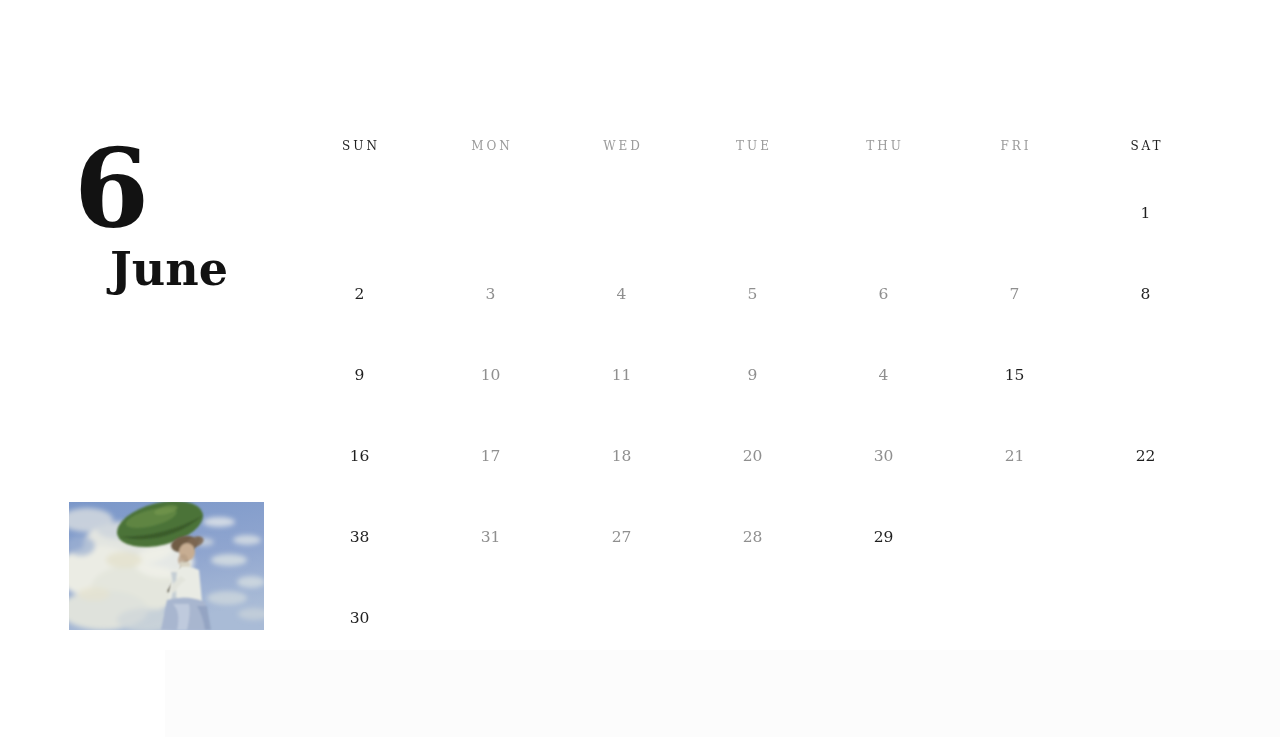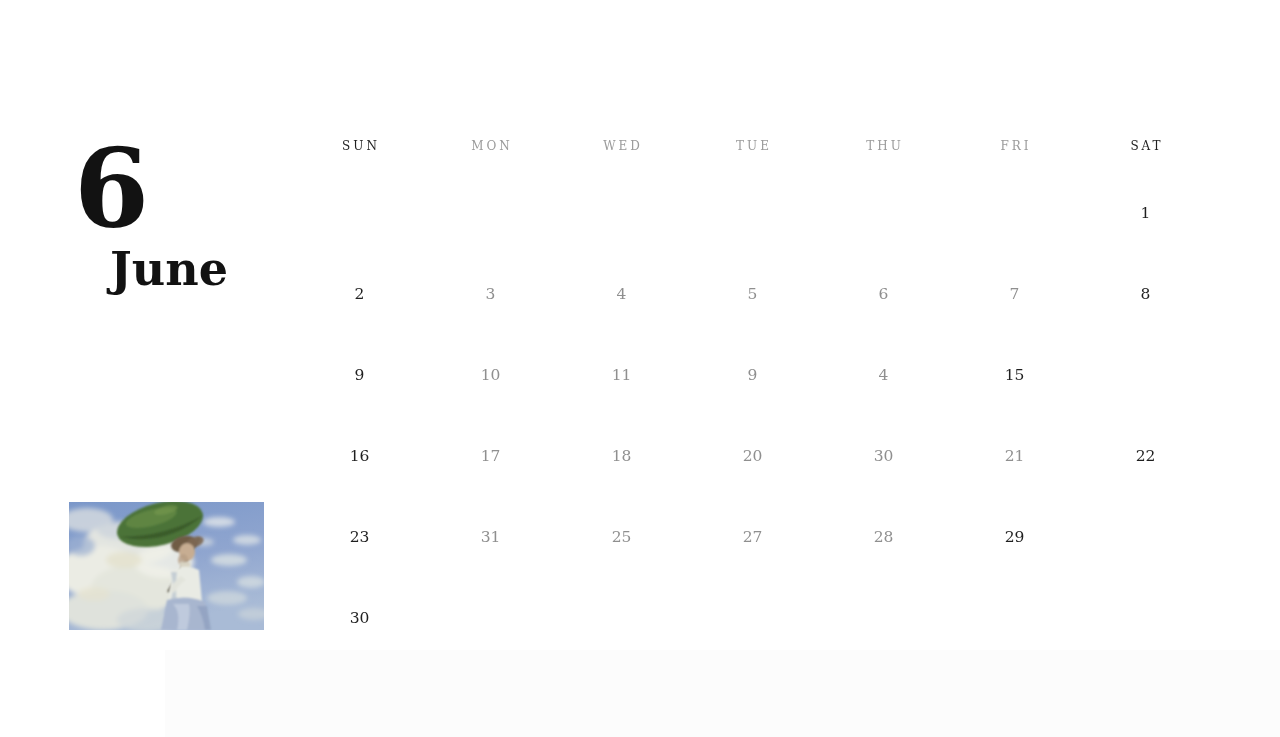--- a/index.html
+++ b/index.html
@@ -128,23 +128,22 @@
     <div class="day-cell wkend">16</div>
     <div class="day-cell">17</div>
     <div class="day-cell">18</div>
     <div class="day-cell">20</div>
     <div class="day-cell">30</div>
     <div class="day-cell">21</div>
     <div class="day-cell wkend">22</div>
   </div>
 
   <div class="cal-grid">
-    <div class="day-cell wkend">23</div>
+    <div class="day-cell wkend">38</div>
     <div class="day-cell">31</div>
-    <div class="day-cell">25</div>
     <div class="day-cell">27</div>
     <div class="day-cell">28</div>
     <div class="day-cell wkend">29</div>
   </div>
 
   <div class="cal-grid">
     <div class="day-cell wkend">30</div>
     <div class="day-cell"></div>
     <div class="day-cell"></div>
     <div class="day-cell"></div>

